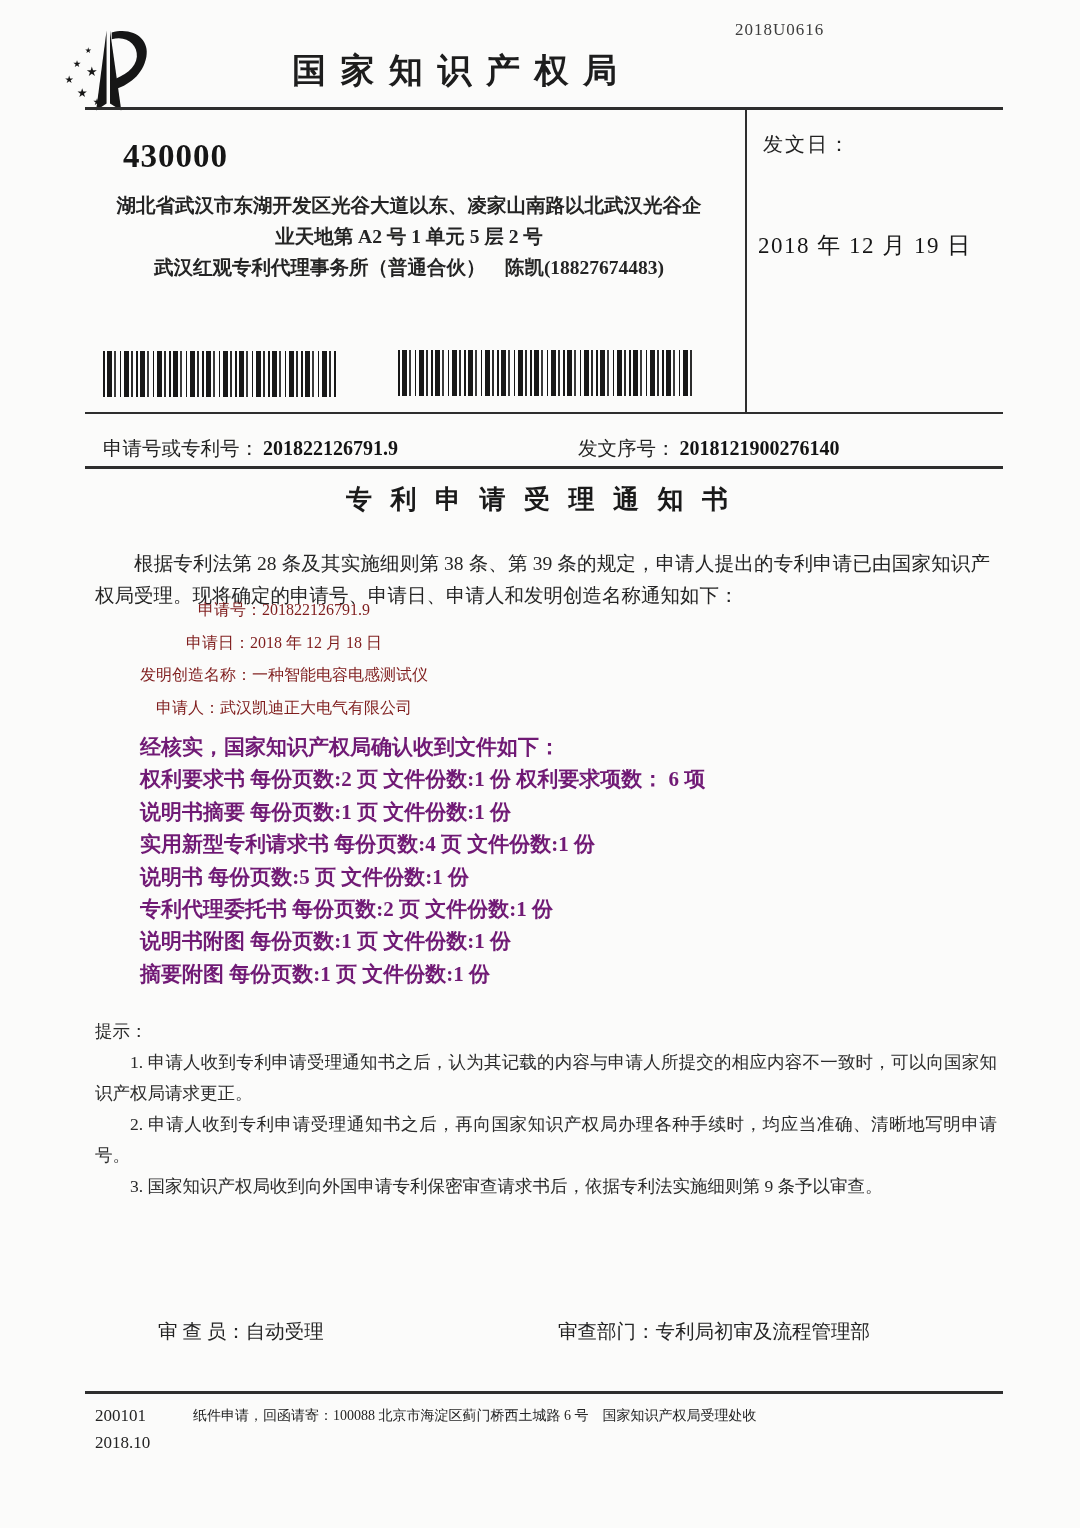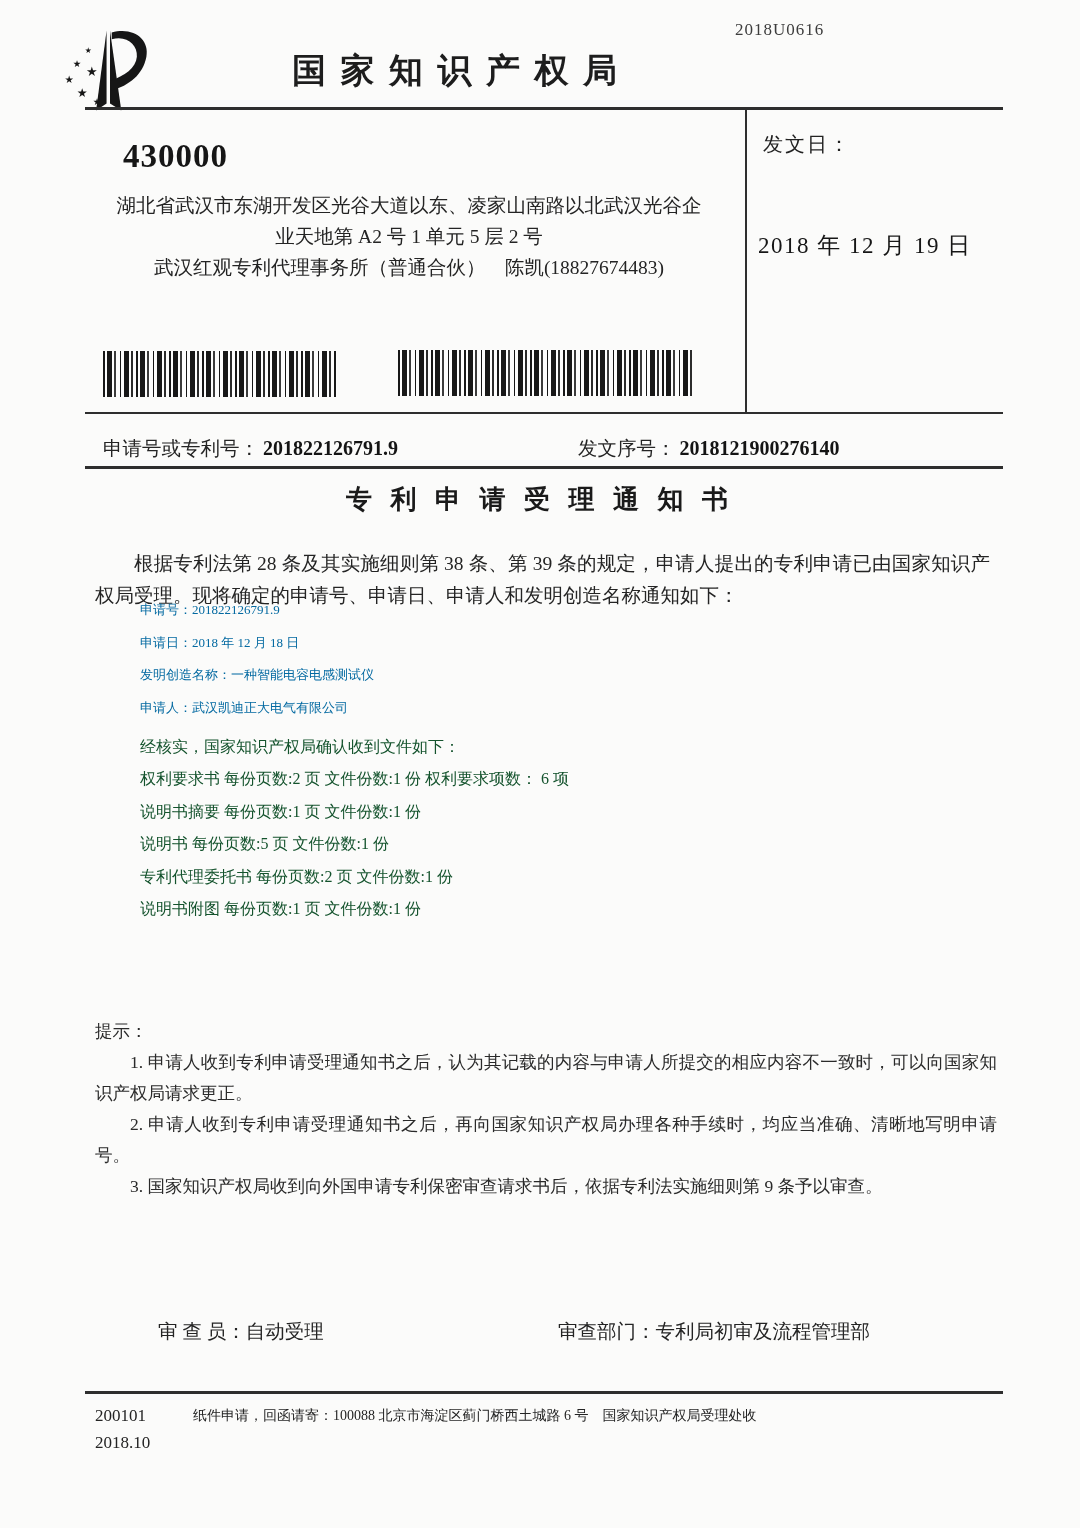--- a/index.html
+++ b/index.html
@@ -16,21 +16,21 @@
   .doc-code{left:735px;top:20px;font-size:17px;color:#3d3d3d;letter-spacing:1px;}
   .header-title{left:0;top:48px;width:912px;text-align:center;font-size:34px;font-weight:700;color:#1d1d1d;letter-spacing:3px;}
   .rule{background:#2e2e2e;}
   .rule-top{left:85px;top:107px;width:918px;height:3px;}
   .rule-mid{left:85px;top:412px;width:918px;height:2px;}
   .rule-low{left:85px;top:466px;width:918px;height:3px;}
   .rule-foot{left:85px;top:1391px;width:918px;height:3px;}
   .vdivider{left:745px;top:109px;width:2px;height:304px;background:#2e2e2e;}
   
   .postal{left:123px;top:138px;font-size:33px;font-weight:700;letter-spacing:1px;color:#161616;}
-  .addr{left:95px;top:190px;width:628px;text-align:center;font-size:19.5px;line-height:31px;color:#242424;}
+  .addr{left:95px;top:190px;width:628px;text-align:center;font-size:19.5px;line-height:31px;color:#242424;font-weight:bold;}
   .dispatch-label{left:763px;top:131px;font-size:20px;letter-spacing:2px;}
   .dispatch-date{left:758px;top:230px;font-size:23px;letter-spacing:1.5px;font-weight:500;color:#161616;}
   
   .barcode{
     height:46px;
     background:repeating-linear-gradient(90deg,
       #181818 0 2px,#fdfdfd 2px 4px,
       #181818 4px 9px,#fdfdfd 9px 11px,
       #3c3c3c 11px 13px,#fdfdfd 13px 17px,
       #181818 17px 18px,#fdfdfd 18px 21px,
@@ -40,22 +40,22 @@
   .barcode1{left:103px;top:351px;width:234px;}
   .barcode2{left:398px;top:350px;width:294px;}
   
   .numrow-label{font-size:19.5px;color:#242424;}
   .numrow-value{font-size:20px;font-weight:700;color:#141414;}
   .numrow-left{left:103px;top:435px;}
   .numrow-right{left:578px;top:435px;}
   
   .notice-title{left:0;top:482px;width:1080px;text-align:center;font-size:26px;font-weight:700;letter-spacing:6px;color:#1a1a1a;}
   .intro{left:95px;top:528px;width:895px;font-size:19.5px;line-height:32px;text-align:justify;text-indent:2em;color:#242424;}
-  .fields{left:140px;top:594px;font-size:13px;line-height:32.5px;color:#0369a1;}
-  .received{left:140px;top:731px;font-size:16px;line-height:32.4px;color:#14532d;}
+  .fields{left:140px;top:594px;font-size:16px;line-height:32.5px;color:#7f1d1d;text-align:center;}
+  .received{left:140px;top:731px;font-size:21px;line-height:32.4px;color:#701a75;font-weight:bold;}
   .fields div,.received div{white-space:nowrap;}
   
   .tips{left:95px;top:1016px;width:902px;font-size:17.5px;line-height:31px;color:#2a2a2a;}
   .tips .tip{text-indent:2em;text-align:justify;margin:0;}
   
   .signoff-examiner{left:158px;top:1318px;font-size:19.5px;color:#242424;}
   .signoff-dept{left:558px;top:1318px;font-size:19.5px;color:#242424;}
   
   .footer-codes{left:95px;top:1403px;font-size:17px;line-height:26.5px;color:#242424;}
   .footer-notes{left:193px;top:1403px;width:802px;font-size:14px;line-height:26.5px;text-align:justify;color:#242424;}
@@ -126,23 +126,25 @@
     </div>
     <div>
       <span>申请人：</span><span>武汉凯迪正大电气有限公司</span>
     </div>
   </div>
 
   <div class="abs received">
     <div>经核实，国家知识产权局确认收到文件如下：</div>
     <div>权利要求书  每份页数:2 页  文件份数:1 份  权利要求项数：  6 项</div>
     <div>说明书摘要  每份页数:1 页  文件份数:1 份</div>
+    <div>实用新型专利请求书  每份页数:4 页  文件份数:1 份</div>
     <div>说明书  每份页数:5 页  文件份数:1 份</div>
     <div>专利代理委托书  每份页数:2 页  文件份数:1 份</div>
     <div>说明书附图  每份页数:1 页  文件份数:1 份</div>
+    <div>摘要附图  每份页数:1 页  文件份数:1 份</div>
   </div>
 
   <div class="abs tips">
     <div>提示：</div>
     <p class="tip">1. 申请人收到专利申请受理通知书之后，认为其记载的内容与申请人所提交的相应内容不一致时，可以向国家知识产权局请求更正。</p>
     <p class="tip">2. 申请人收到专利申请受理通知书之后，再向国家知识产权局办理各种手续时，均应当准确、清晰地写明申请号。</p>
     <p class="tip">3. 国家知识产权局收到向外国申请专利保密审查请求书后，依据专利法实施细则第 9 条予以审查。</p>
   </div>
 
   <div class="abs signoff-examiner">

